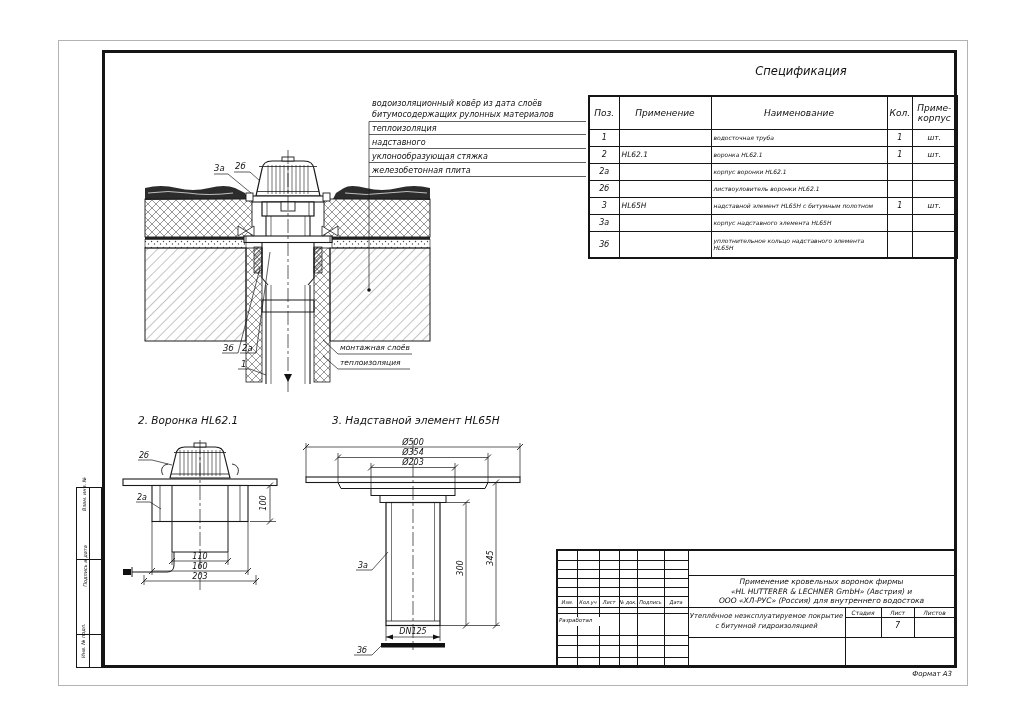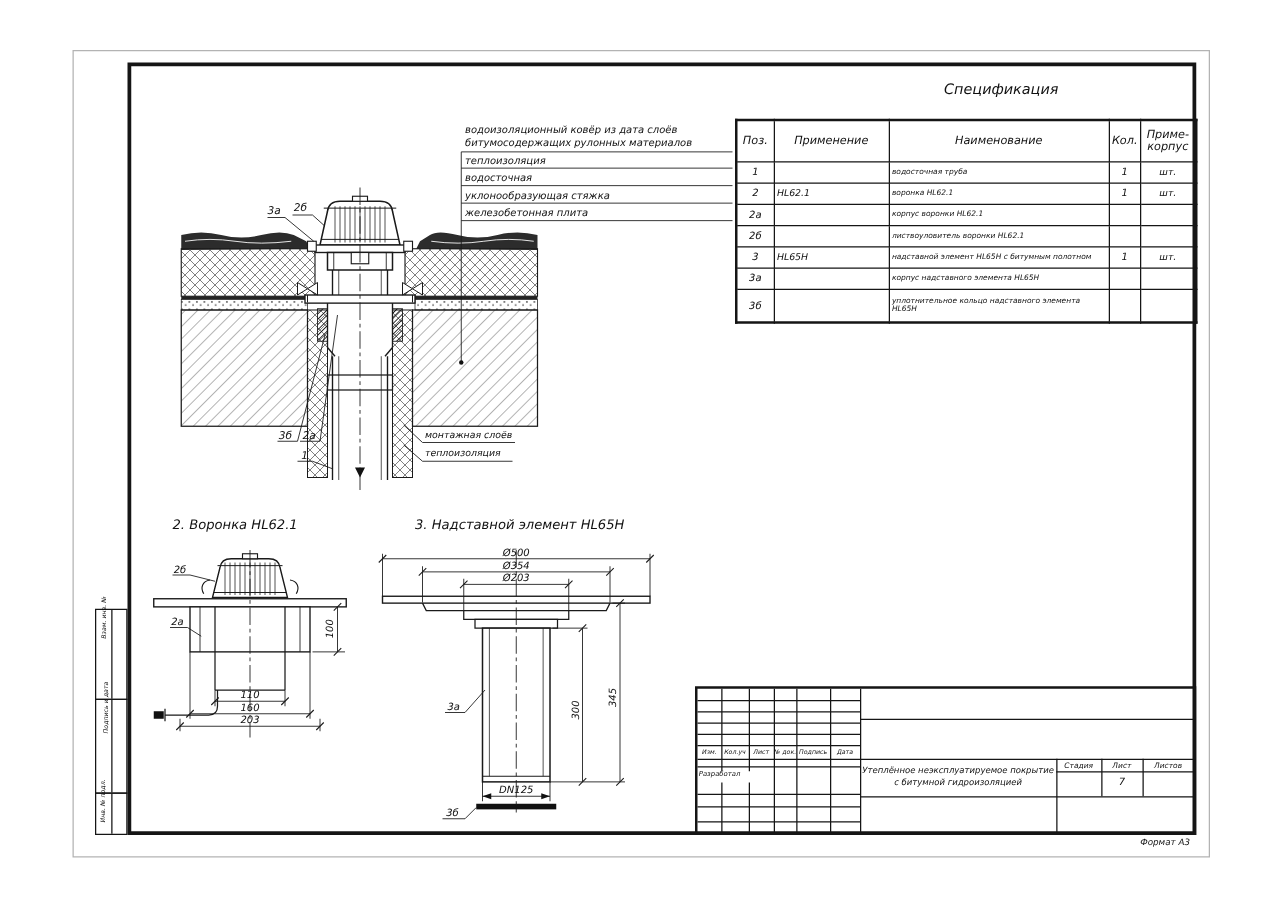--- a/index.html
+++ b/index.html
@@ -260,21 +260,21 @@
       <text x="493" y="558" transform="rotate(-90 493 558)">345</text>
       <text x="413" y="634">DN125</text>
       <text x="363" y="568">3а</text>
       <text x="362" y="653">3б</text>
     </g>
   </svg>
 
   <div class="lay" style="top:99px">водоизоляционный ковёр из дата слоёв</div>
   <div class="lay" style="top:110px">битумосодержащих рулонных материалов</div>
   <div class="lay" style="top:124px">теплоизоляция</div>
-  <div class="lay" style="top:138px">водосточная</div>
+  <div class="lay" style="top:138px">надставного</div>
   <div class="lay" style="top:152px">уклонообразующая стяжка</div>
   <div class="lay" style="top:166px">железобетонная плита</div>
   <div class="lbl" style="left:340px;top:343px">монтажная слоёв</div>
   <div class="lbl" style="left:340px;top:358px">теплоизоляция</div>
 
   <div class="dtitle" style="left:138px;top:414px">2. Воронка HL62.1</div>
   <div class="dtitle" style="left:332px;top:414px">3. Надставной элемент HL65H</div>
 
   <div class="spec-title">Спецификация</div>
   <table class="spec">
@@ -377,20 +377,25 @@
     <div style="position:absolute;left:1px;top:66px;width:50px;height:9px;background:#fff;font-size:5.5px;white-space:nowrap">Разработал</div>
 
     <div class="hl" style="left:130px;top:24px;width:267px"></div>
     <div class="hl" style="left:130px;top:56px;width:267px"></div>
     <div class="hl" style="left:130px;top:86px;width:267px"></div>
     <div class="vl" style="left:287px;top:56px;height:59px"></div>
     <div class="vl" style="left:323px;top:56px;height:30px"></div>
     <div class="vl" style="left:356px;top:56px;height:30px"></div>
     <div class="hl" style="left:287px;top:66px;width:110px"></div>
 
+    <div class="txtc" style="left:130px;top:26px;width:267px;font-size:7.5px;line-height:9.5px">
+      <div>Применение кровельных воронок фирмы</div>
+      <div>«HL HUTTERER &amp; LECHNER GmbH» (Австрия) и</div>
+      <div>ООО «ХЛ-РУС» (Россия) для внутреннего водостока</div>
+    </div>
 
     <div class="txtc" style="left:130px;top:60px;width:157px;font-size:6.8px;line-height:10px">
       <div>Утеплённое неэксплуатируемое покрытие</div>
       <div>с битумной гидроизоляцией</div>
     </div>
 
     <div class="txtc" style="left:287px;top:58px;width:36px;font-size:6px">Стадия</div>
     <div class="txtc" style="left:323px;top:58px;width:33px;font-size:6px">Лист</div>
     <div class="txtc" style="left:356px;top:58px;width:41px;font-size:6px">Листов</div>
     <div class="txtc" style="left:323px;top:70px;width:33px;font-size:8px">7</div>

